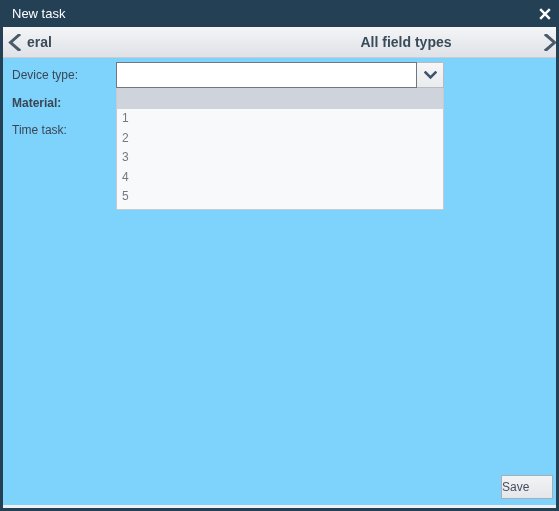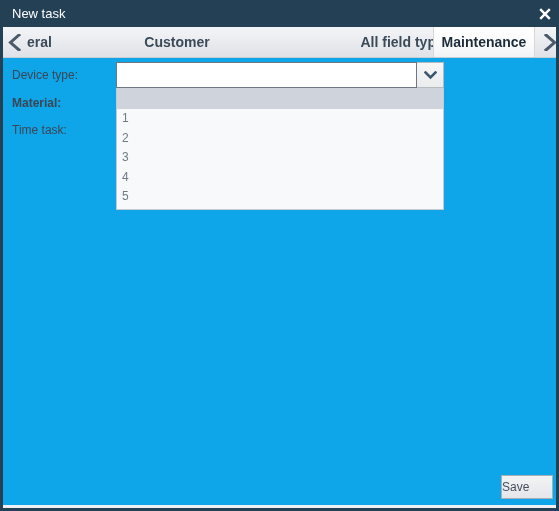--- a/index.html
+++ b/index.html
@@ -97,21 +97,21 @@
   .scroll-arrow svg { display: block; margin: 7px auto 0 auto; }
   #tab-left  { left: 0px; }
   #tab-right { right: 0px; }
 
   
   #content {
     position: absolute;
     left: 0; top: 58px;
     width: 553px;
     height: 447px;
-    background: #0ea5e9;
+    background: #7dd3fc;
   }
 
   .field-label {
     position: absolute;
     left: 9px;
     font-size: 12px;
     color: #3b4654;
     white-space: nowrap;
   }
   #label-device   { top: 10px; }
@@ -216,32 +216,26 @@
     </div>
   </div>
 
   <div id="tabbar">
 
     <div class="tab partial" style="left:24px; width:44px;">
       <span>eral</span>
     </div>
 
 
-    <div class="tab" style="left:128px; width:92px;">
-      <span>Customer</span>
-    </div>
 
 
     <div class="tab" style="left:344px; width:118px;">
       <span>All field types</span>
     </div>
 
-    <div class="tab active" style="left:430px; width:102px;">
-      <span>Maintenance</span>
-    </div>
 
     <div class="scroll-arrow" id="tab-left">
       <svg width="16" height="17" viewBox="0 0 16 17">
         <path d="M12 1 L3.5 8.5 L12 16" fill="none" stroke="#4a5a6a" stroke-width="3" stroke-linecap="square" stroke-linejoin="miter"></path>
       </svg>
     </div>
 
     <div class="scroll-arrow" id="tab-right">
       <svg width="16" height="17" viewBox="0 0 16 17">
         <path d="M4 1 L12.5 8.5 L4 16" fill="none" stroke="#4a5a6a" stroke-width="3" stroke-linecap="square" stroke-linejoin="miter"></path>

